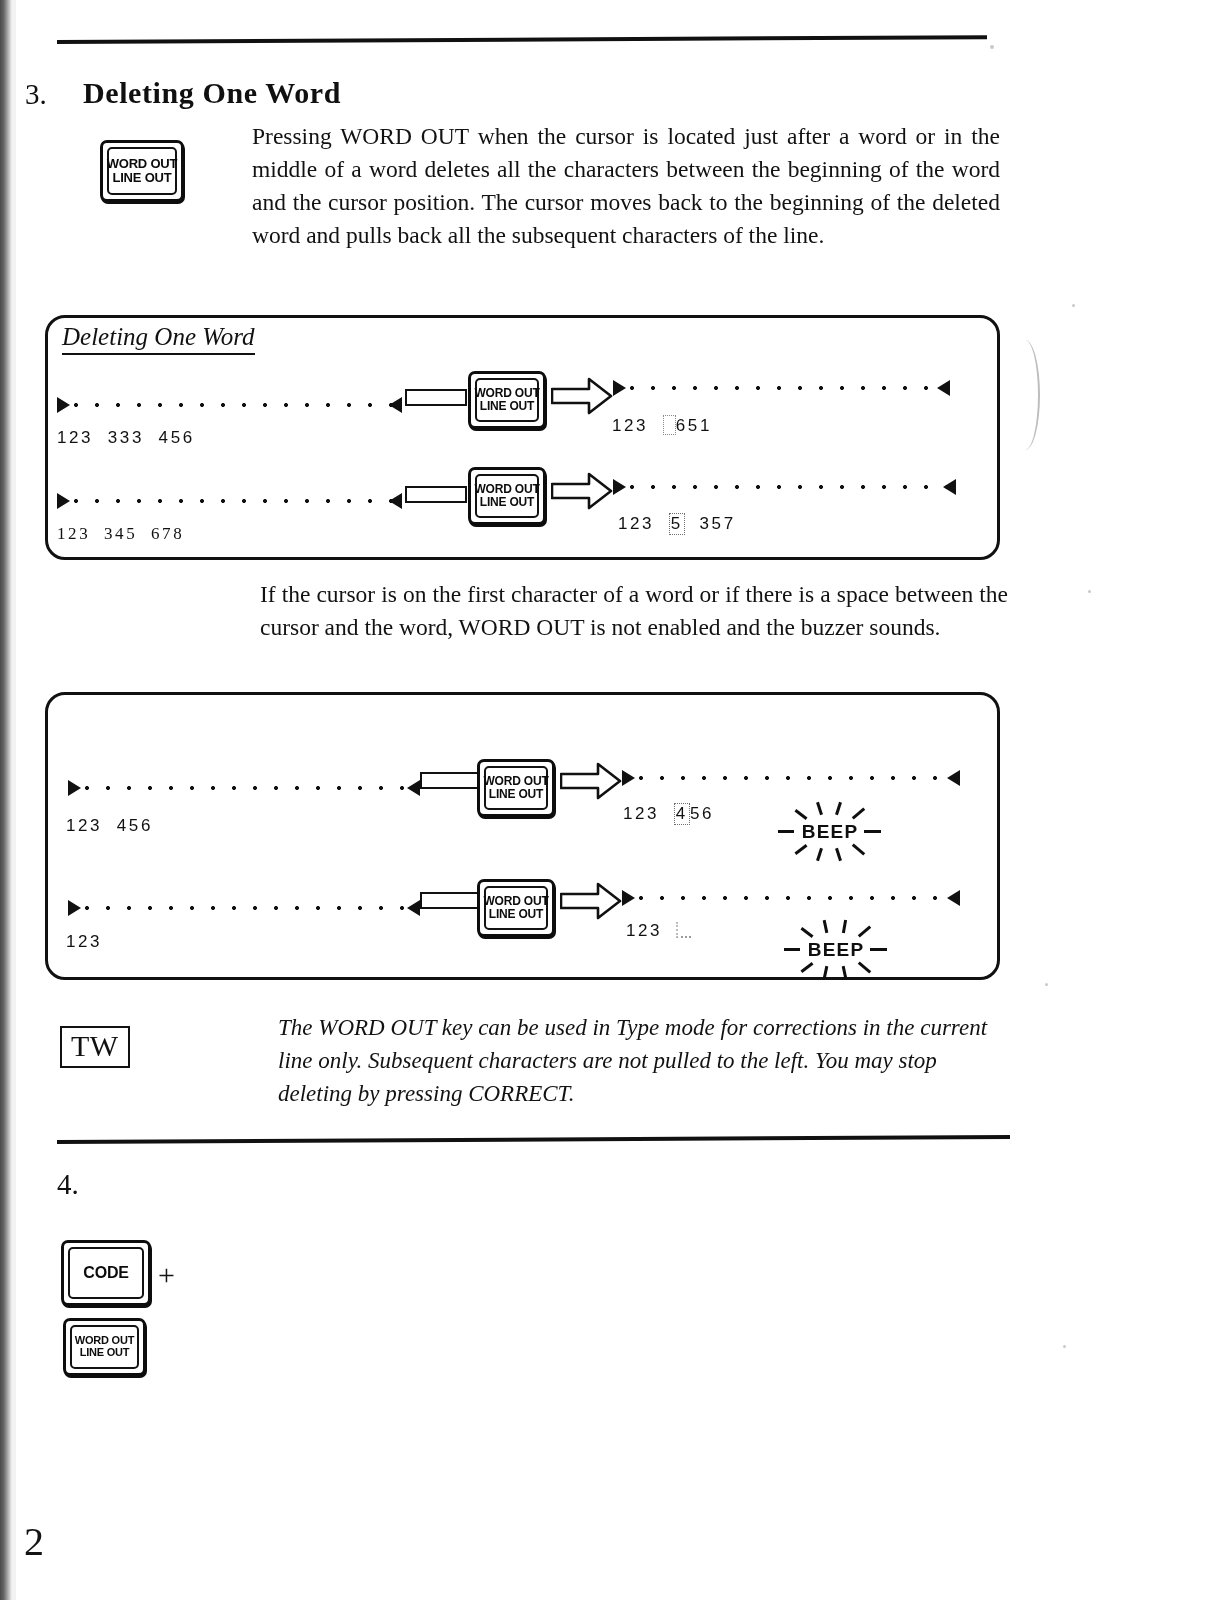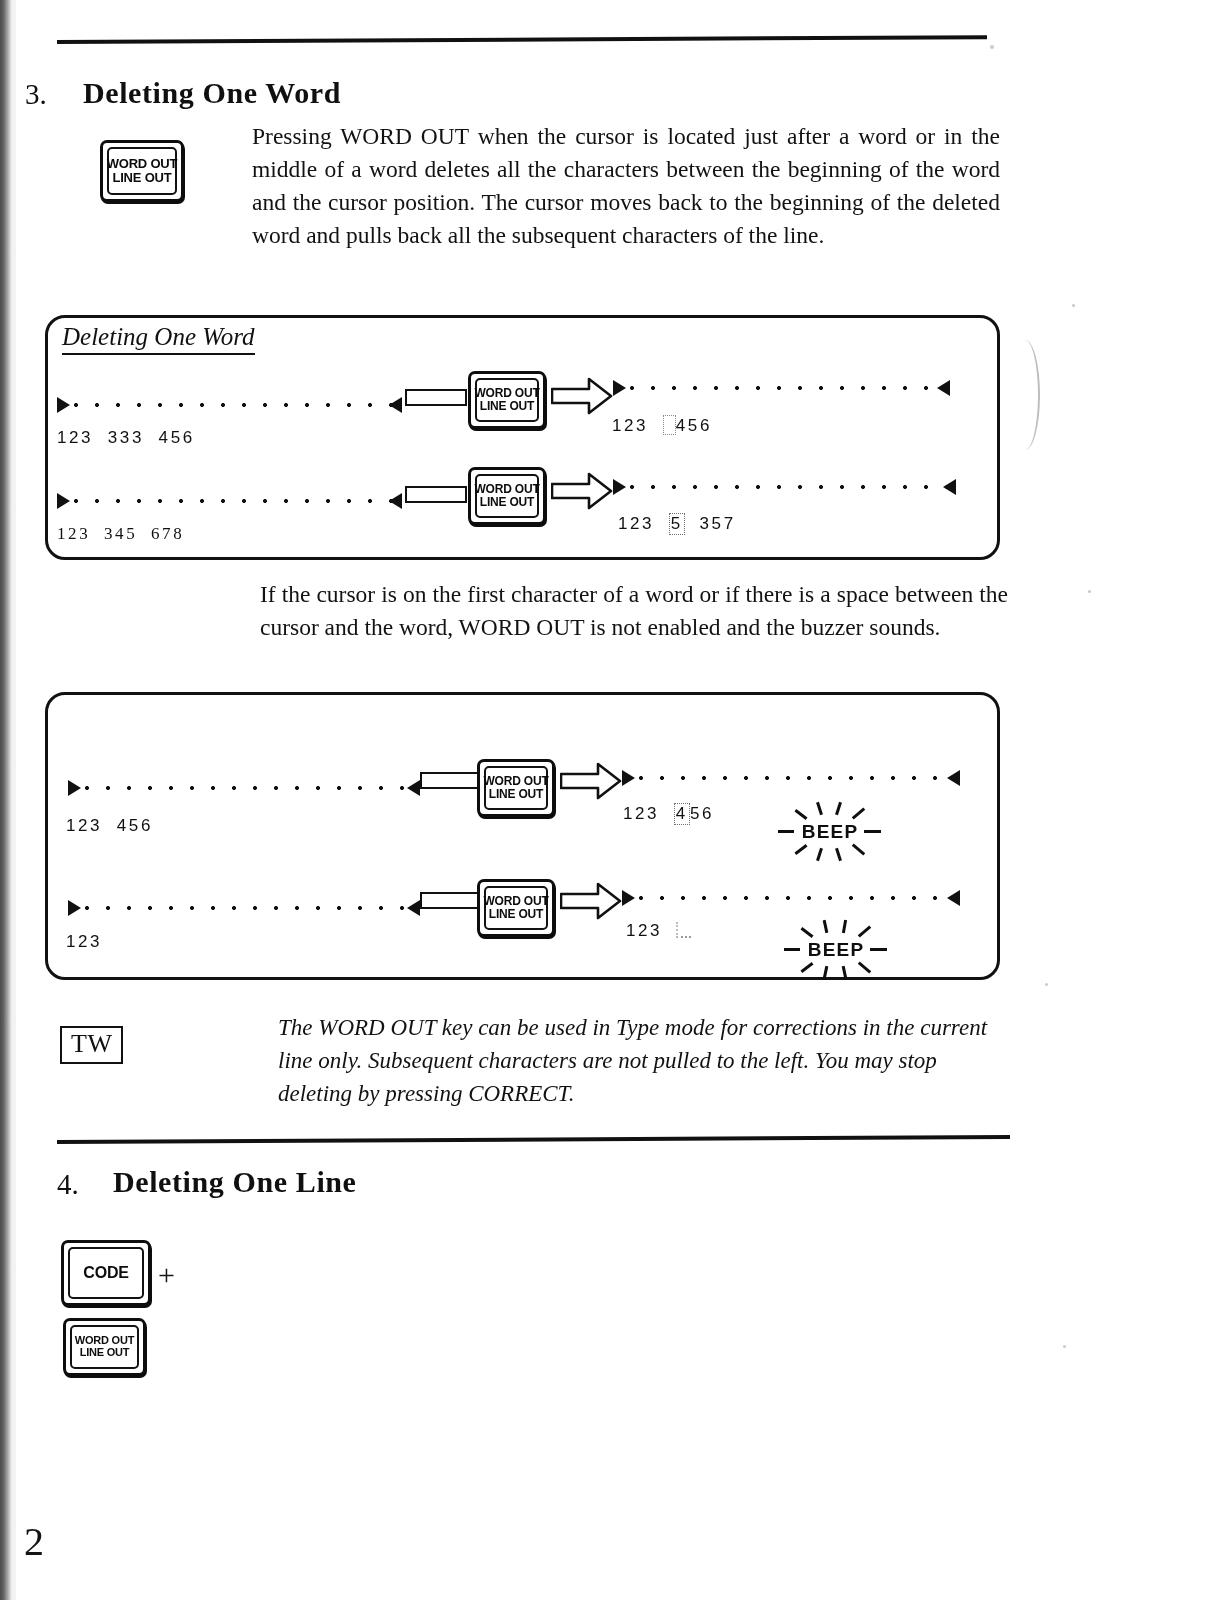--- a/index.html
+++ b/index.html
@@ -127,21 +127,21 @@
     color: #151515;
   }
 
   
   .tw-badge {
     position: absolute;
     box-sizing: border-box;
     border: 2px solid #111;
     padding: 1px 9px 3px 9px;
     font-family: "Liberation Serif", serif;
-    font-size: 26px;
+    font-size: 30px;
     letter-spacing: .5px;
     color: #111;
     background: #fff;
   }
 
   
   .diagbox {
     position: absolute;
     box-sizing: border-box;
     border: 3px solid #111;
@@ -320,21 +320,21 @@
 
   <svg class="blockarrow" style="left:551px; top:377px;" width="62" height="38" viewBox="0 0 62 38">
     <path d="M1 12 H38 V2 L60 19 L38 36 V26 H1 Z" fill="#fff" stroke="#111" stroke-width="2.6" stroke-linejoin="round"></path>
   </svg>
 
   <div class="dotline" style="left:613px; top:378px; width:337px;">
     <div class="tri-right"></div>
     <div class="dots" style="width:312px;"></div>
     <div class="tri-left" style="left:324px;"></div>
   </div>
-  <div class="digits" style="left:612px; top:415px;"><span>123  </span><span class="cursor-empty"></span><span>456</span></div>
+  <div class="digits" style="left:612px; top:415px;"><span>123  </span><span class="cursor-empty"></span><span>651</span></div>
 
   <div class="dotline" style="left:57px; top:491px; width:345px;">
     <div class="tri-right"></div>
     <div class="dots" style="width:320px;"></div>
     <div class="tri-left" style="left:332px;"></div>
   </div>
   <div class="digits" style="left:57px; top:524px;font-family:Liberation Serif, serif;">123  345  678</div>
 
   <div class="connector" style="left:405px; top:486px; width:62px;"></div>
 
@@ -445,21 +445,20 @@
     <div class="ray" style="left:79px; top:43px; width:15px; height:3px; transform:rotate(40deg);"></div>
   </div>
 
   <div class="tw-badge" style="left:60px; top:1026px;">TW</div>
 
   <div class="para-italic" style="left:278px; top:1011px; width:735px;">The WORD OUT key can be used in Type mode for corrections in the current line only. Subsequent characters are not pulled to the left. You may stop deleting by pressing CORRECT.</div>
 
   <div class="top-rule" style="left:57px; top:1140px; width:953px;"></div>
 
   <div class="sec-num" style="left:57px; top:1168px;">4.</div>
-  <div class="sec-head" style="left:113px; top:1165px;">Deleting One Line</div>
 
   <div class="keycap key-lg" style="left:61px; top:1240px; width:90px; height:66px;">
     <div class="inner">
       <div class="kl" style="font-size:16px;">CODE</div>
     </div>
   </div>
 
   <div class="plus-sign" style="left:158px; top:1258px;">+</div>
 
   <div class="keycap key-sm" style="left:63px; top:1318px; width:83px; height:58px;">

